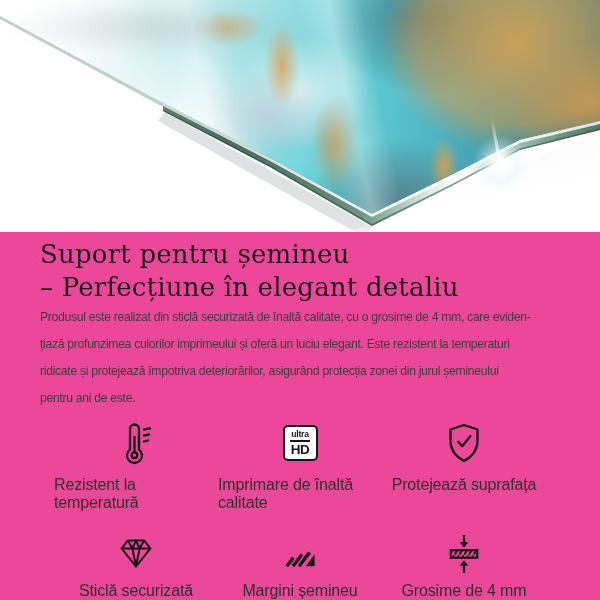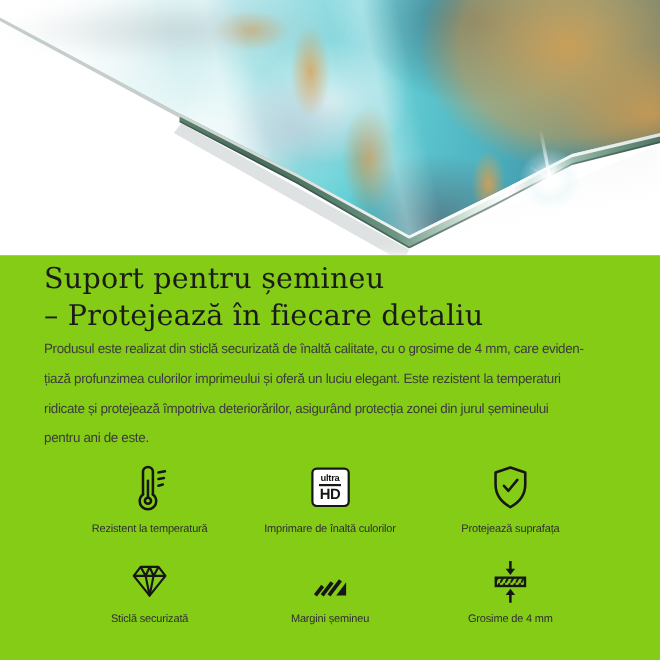--- a/index.html
+++ b/index.html
@@ -1,16 +1,16 @@
 <!DOCTYPE html>
 <html style="--heading-text: #1b1b1b; --body-text: #3c3c3c; --label-text: #2f2f2f; --icon-color: #161616; --art-turquoise: #4fc4cd; --art-gold: #cf9a52; --art-dark-teal: #2d6374; --glass-edge-green: #6f9583;"><head>
 <meta charset="utf-8">
 <style>
   html,body{margin:0;padding:0;background:#fff;}
-  .page{position:relative;width:600px;height:600px;background:#84cc16;overflow:hidden;
+  .page{position:relative;width:600px;height:600px;background:#ec4899;overflow:hidden;
         font-family:"Liberation Sans",sans-serif;color:var(--body-text,#3c3c3c);}
 
   
   .hero{position:relative;width:600px;height:232px;background:#fff;overflow:hidden;}
   .hero .layer{position:absolute;inset:0;}
 
   .glass-surface{
     clip-path:polygon(0 16px,163px 103px,270px 158px,372px 214px,450px 176px,520px 140px,600px 121px,600px 0,0 0);
     background:
       linear-gradient(105deg,#ffffff 2%,rgba(255,255,255,.88) 10%,rgba(255,255,255,0) 30%),
@@ -84,21 +84,21 @@
     font-size:26px;line-height:33px;color:var(--heading-text,#1b1b1b);letter-spacing:.2px;}
   .para{font-size:12.2px;line-height:27px;letter-spacing:-.3px;
     color:var(--body-text,#3c3c3c);}
   .para div{white-space:nowrap;}
 
   
   .features{margin:8px 14px 0;display:grid;grid-template-columns:repeat(3,1fr);row-gap:22px;}
   .feature{display:flex;flex-direction:column;align-items:center;}
   .icon-wrap{height:46px;display:flex;align-items:center;color:var(--icon-color,#161616);}
   .feature.row2 .icon-wrap{height:38px;}
-  .feature-label{margin-top:10px;font-size:10px;letter-spacing:-.15px;color:var(--label-text,#2f2f2f);}
+  .feature-label{margin-top:10px;font-size:16px;letter-spacing:-.15px;color:var(--label-text,#2f2f2f);}
   .icon-wrap svg{display:block;}
 
   .uhd-box{width:31px;height:32px;border:2.6px solid var(--icon-color,#161616);border-radius:5px;
     display:flex;flex-direction:column;align-items:center;justify-content:center;background:#fff;}
   .uhd-top{font-size:8.5px;font-weight:700;letter-spacing:-.2px;line-height:9px;color:var(--icon-color,#161616);}
   .uhd-divider{width:20px;height:1.4px;background:var(--icon-color,#161616);margin:1px 0;}
   .uhd-bottom{font-size:13.5px;font-weight:700;letter-spacing:-.5px;line-height:13px;color:var(--icon-color,#161616);}
 </style>
 </head>
 <body>
@@ -119,21 +119,21 @@
         <div class="ray-h"></div>
         <div class="ray-d1"></div>
         <div class="ray-d2"></div>
         <div class="halo"></div>
     </div>
   </div>
 
   <div class="content">
     <div class="heading">
       <div>Suport pentru șemineu</div>
-      <div>– Protejează în fiecare detaliu</div>
+      <div>– Perfecțiune în elegant detaliu</div>
     </div>
 
     <div class="para">
       <div>Produsul este realizat din sticlă securizată de înaltă calitate, cu o grosime de 4 mm, care eviden-</div>
       <div>țiază profunzimea culorilor imprimeului și oferă un luciu elegant. Este rezistent la temperaturi</div>
       <div>ridicate și protejează împotriva deteriorărilor, asigurând protecția zonei din jurul șemineului</div>
       <div>pentru ani de este.</div>
     </div>
 
     <div class="features">
@@ -154,21 +154,21 @@
       </div>
 
       <div class="feature">
         <div class="icon-wrap">
           <div class="uhd-box">
             <span class="uhd-top">ultra</span>
             <span class="uhd-divider"></span>
             <span class="uhd-bottom">HD</span>
           </div>
         </div>
-        <div class="feature-label">Imprimare de înaltă culorilor</div>
+        <div class="feature-label">Imprimare de înaltă calitate</div>
       </div>
 
       <div class="feature">
         <div class="icon-wrap">
           <svg width="36" height="42" viewBox="0 0 40 46" fill="none" stroke="currentColor" stroke-width="2.6" stroke-linecap="round" stroke-linejoin="round">
             <path d="M20 3 L35 8 V20 C35 31 28.5 38.5 20 43 C11.5 38.5 5 31 5 20 V8 Z"></path>
             <path d="M13.5 21.5 L18 26.5 L27 15.5"></path>
           </svg>
         </div>
         <div class="feature-label">Protejează suprafața</div>

